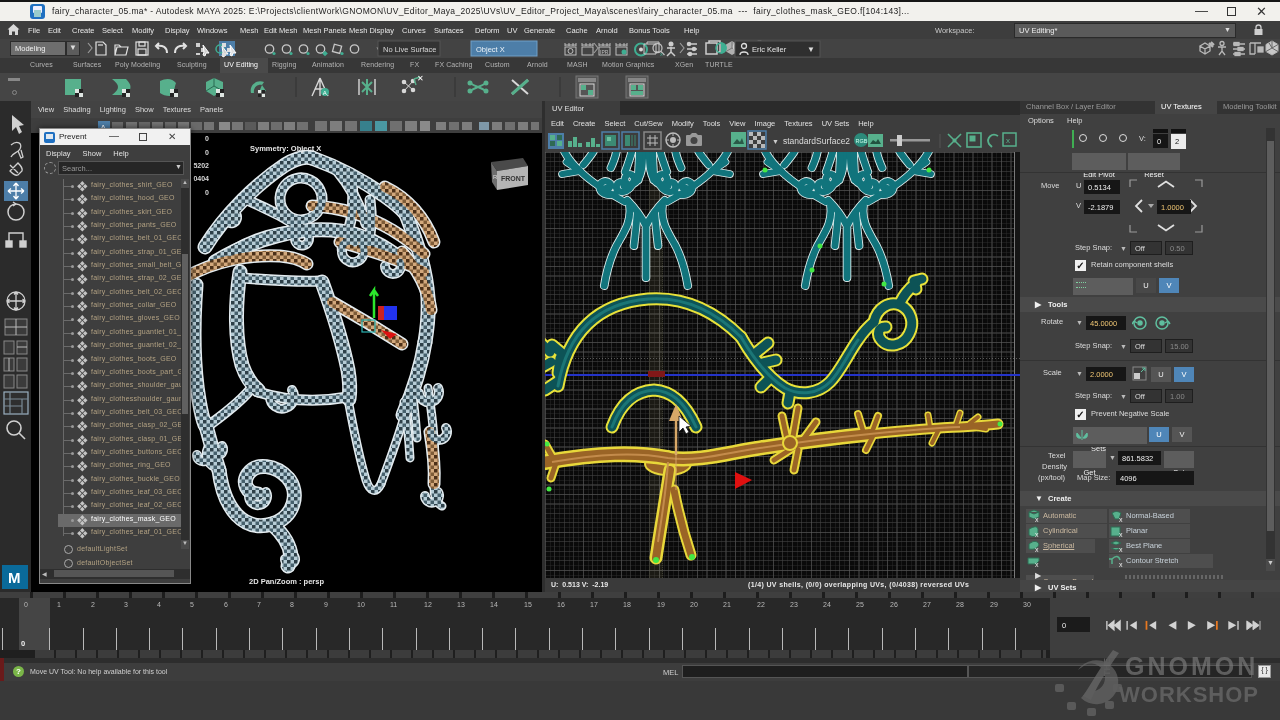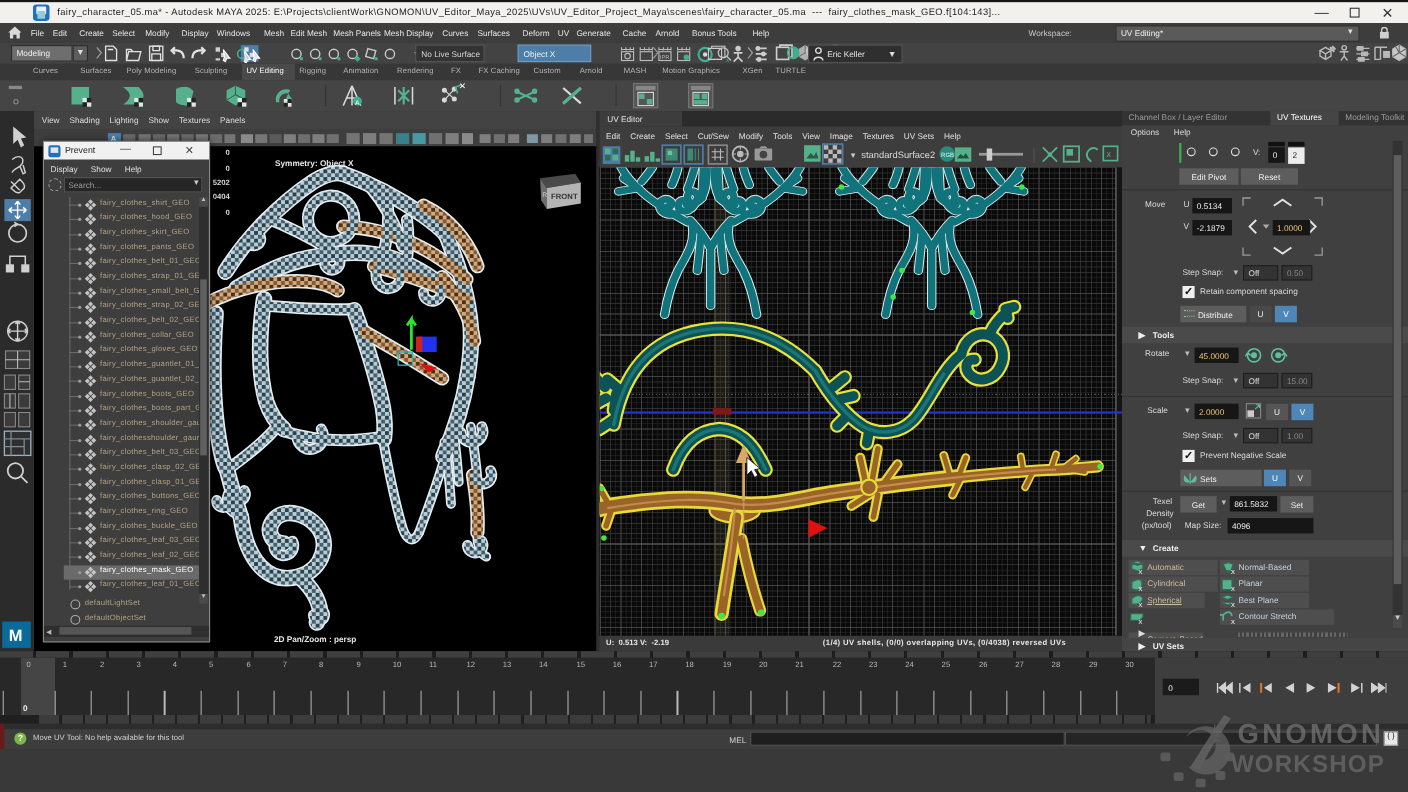--- a/index.html
+++ b/index.html
@@ -1181,21 +1181,21 @@
 </svg>
 </div>
 <div class="abs" style="left:545px;top:578px;width:475px;height:14px;background:#3a3a3a;"></div>
 <div class="abs tx" style="left:551px;top:581px;font-size:7px;font-weight:bold;color:#e8e8e8;">U:&nbsp; 0.513 V:&nbsp; -2.19</div>
 <div class="abs tx" style="left:748px;top:581px;font-size:7px;font-weight:bold;letter-spacing:0.35px;color:#e8e8e8;">(1/4) UV shells, (0/0) overlapping UVs, (0/4038) reversed UVs</div>
 
 <div class="abs" style="left:1020px;top:101px;width:260px;height:499px;background:#404040;overflow:hidden;" id="toolkit">
 <style>
 .fld{position:absolute;background:#161616;color:#eee;font-size:7.5px;padding:3px 0 0 4px;height:14px;}
 .fld2{position:absolute;background:#333;border:1px solid #1e1e1e;color:#ddd;font-size:7.5px;padding:2px 0 0 4px;height:14px;}
-.btn{position:absolute;background:#5d5d5d;color:#f0f0f0;font-size:7.5px;text-align:center;height:15px;padding-top:4px;}
+.btn{position:absolute;background:#5d5d5d;color:#f0f0f0;font-size:7.5px;text-align:center;height:15px;padding-top:17px;}
 .bbtn{position:absolute;background:#4f86b8;color:#fff;font-size:7.5px;text-align:center;height:15px;padding-top:3px;}
 .gbtn{position:absolute;background:#555;color:#f0f0f0;font-size:7.5px;text-align:center;height:15px;padding-top:3px;}
 .lb{position:absolute;color:#dcdcdc;font-size:7.5px;white-space:nowrap;}
 .amb{color:#f0c674;}
 .ck{position:absolute;width:11px;height:11px;background:#f0f0f0;color:#111;font-size:10px;font-weight:bold;line-height:11px;text-align:center;}
 .hdr{position:absolute;left:0;width:260px;height:15px;background:#4a4a4a;color:#f0f0f0;font-size:7.5px;font-weight:bold;padding:3px 0 0 28px;}
 .crb{position:absolute;background:#4e4e4e;font-size:7.5px;height:14px;padding:2px 0 0 0;color:#cbb9a0;white-space:nowrap;overflow:hidden;}
 </style>
 <div class="abs" style="left:0;top:0;width:260px;height:13px;background:#333;"></div>
 <div class="abs" style="left:135px;top:0;width:62px;height:13px;background:#454545;"></div>
@@ -1235,21 +1235,21 @@
 <path d="M30,47 l8,5.5 8,-5.5"></path>
 </g>
 <path d="M20,26 l3,4 3,-4 z" fill="#aaa"></path>
 </svg>
 <div class="fld amb" style="left:137px;top:99px;width:34px;">1.0000</div>
 <div class="lb" style="left:55px;top:142px;">Step Snap:</div>
       <div class="lb" style="left:100px;top:144px;font-size:7px;color:#bbb;">▼</div>
 <div class="fld2" style="left:110px;top:140px;width:32px;">Off</div>
 <div class="fld2" style="left:145px;top:140px;width:28px;color:#8a8a8a;">0.50</div>
 <div class="ck" style="left:55px;top:159px;">✓</div>
-<div class="lb" style="left:71px;top:159px;">Retain component spacing</div>
+<div class="lb" style="left:71px;top:159px;">Retain component shells</div>
 <div class="btn" style="left:53px;top:177px;width:60px;text-align:left;padding-left:16px;">Distribute</div>
 <div class="abs" style="left:56px;top:181px;width:10px;height:6px;border-bottom:1px dotted #7fd0a0;border-top:1px dotted #7fd0a0;"></div>
 <div class="gbtn" style="left:116px;top:177px;width:20px;background:#484848;">U</div>
 <div class="bbtn" style="left:139px;top:177px;width:20px;">V</div>
 <div class="hdr" style="top:196px;"><span style="position:absolute;left:15px;font-size:8px;">▶</span>Tools</div>
 <div class="lb" style="left:21px;top:216px;">Rotate</div>
       <div class="lb" style="left:56px;top:218px;font-size:7px;color:#bbb;">▼</div>
 <div class="fld amb" style="left:66px;top:215px;width:40px;">45.0000</div>
 <svg class="abs" style="left:112px;top:214px;" width="40" height="16">
         <g fill="none" stroke="#5fbf9f" stroke-width="1.5">

